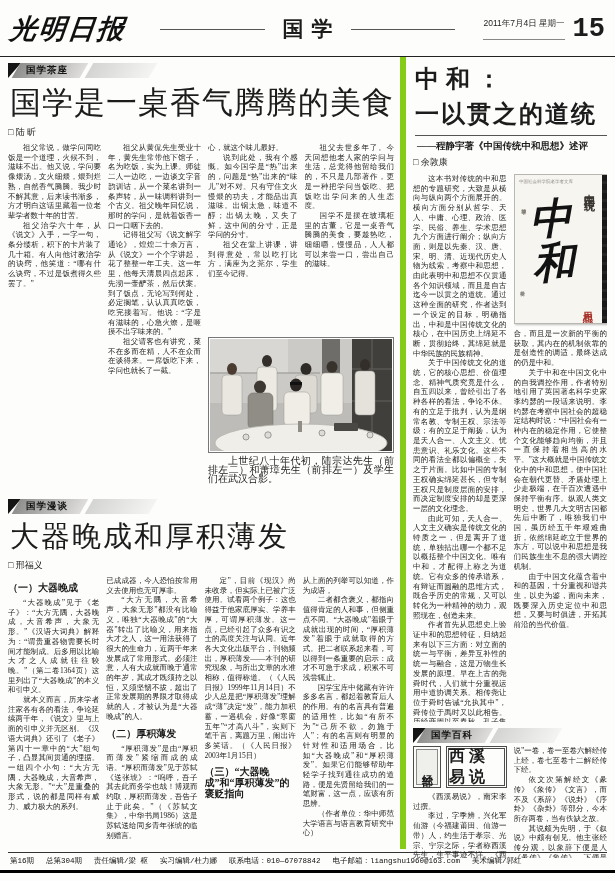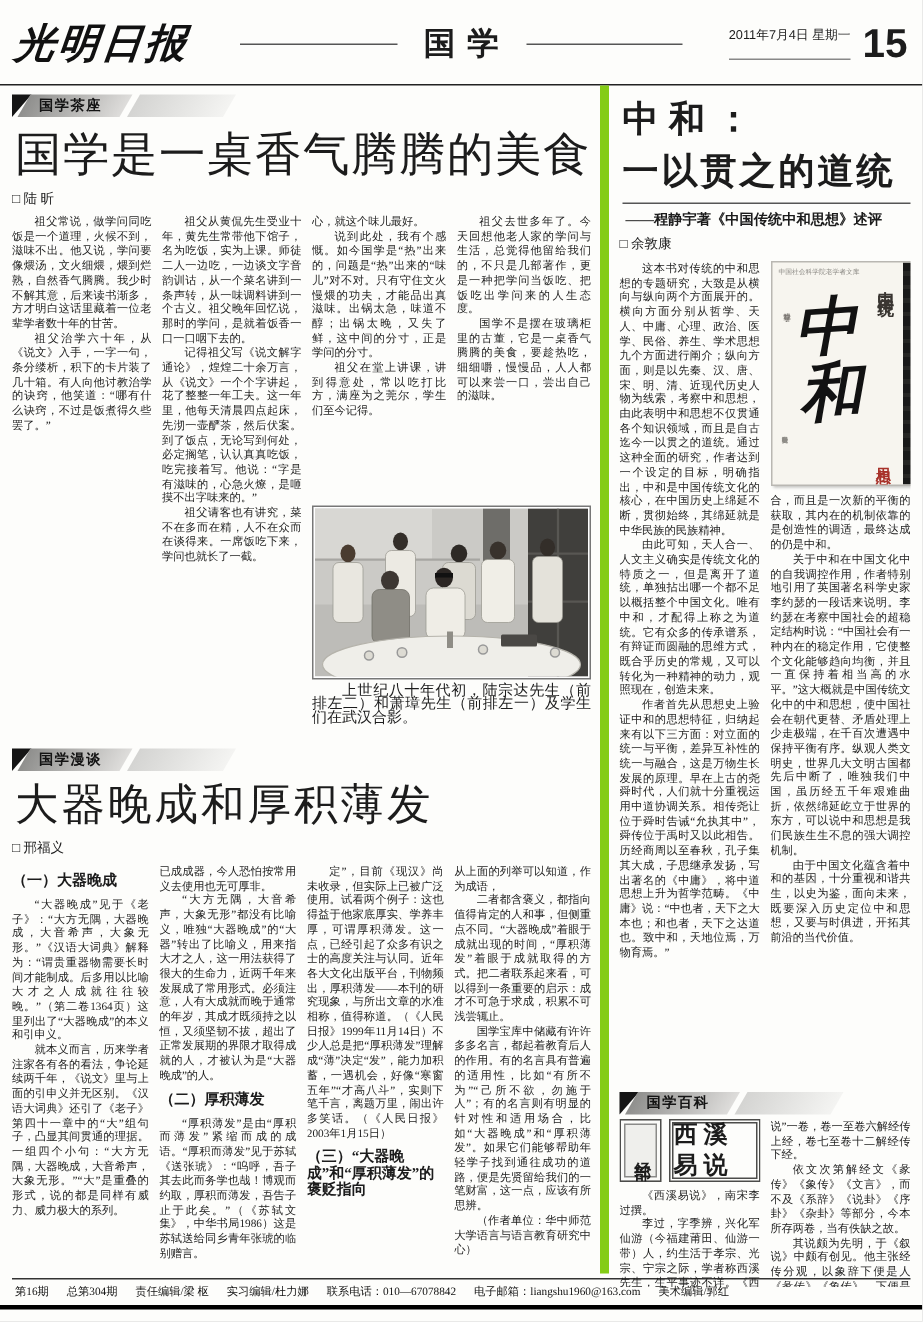--- a/index.html
+++ b/index.html
@@ -9,21 +9,21 @@
   
   .hdr{display:flex;align-items:center;height:50px;padding:4px 10px 0 10px;}
   .brand{width:150px;font-size:27px;font-weight:700;font-style:italic;transform:skewX(-6deg);
          letter-spacing:2px;color:#111;}
   .hdr-center{flex:1;display:flex;align-items:center;gap:10px;}
   .hline{flex:1;border-top:1px solid #555;height:0;}
   .section-name{font-size:21px;letter-spacing:8px;font-weight:600;padding-left:8px;text-align:center;}
   .hdr-right{width:150px;display:flex;align-items:center;justify-content:flex-end;gap:8px;}
   .hdr-date{font-size:8.5px;border-bottom:1px solid #888;padding-bottom:9px;
             font-family:"Liberation Sans","DejaVu Sans",sans-serif;}
-  .page-num{font-size:27px;font-weight:700;font-family:Liberation Sans, sans-serif;}
+  .page-num{font-size:27px;font-weight:700;font-family:Liberation Mono, monospace;}
   .hdr-rule{border-top:1.5px solid #222;margin:2px 0 0 0;}
   
   .main{display:flex;padding:0 8px;height:792px;}
   .left-sec{width:386px;}
   .right-sec{flex:1;border-left:6px solid #84cc16;padding-left:7px;margin-left:6px;}
   
   .tab{display:flex;height:15px;margin:6px 0 3px 0;}
   .tab-tri{width:0;height:0;border-top:15px solid #151515;border-right:13px solid transparent;}
   .tab-body{background:linear-gradient(90deg,#8f8f8d,#dedddb);transform:skewX(-30deg);
             margin-left:-5px;padding:0 16px 0 10px;display:flex;align-items:center;}
@@ -82,21 +82,21 @@
   .bkcol{flex:1;overflow:hidden;}
   .baike-head{display:flex;gap:5px;align-items:stretch;margin-bottom:4px;}
   .jingbu{width:26px;border:1px solid #4c4c4a;box-shadow:inset 0 0 0 2px #fbfbf9,inset 0 0 0 3px #8a8a88;
           background:#efefec;display:flex;align-items:center;justify-content:center;
           writing-mode:vertical-rl;font-size:11px;font-weight:700;letter-spacing:2px;}
   .baike-title{flex:1;border:3px double #4c4c4a;display:flex;align-items:center;justify-content:center;
                font-size:16px;font-weight:600;letter-spacing:4px;height:36px;}
   
   .footer-rule{border-top:1px solid #333;margin:3px 8px 0 8px;}
   .footer{display:flex;gap:12px;padding:3px 10px 0 10px;
-          font-family:Liberation Serif, serif;}
+          font-family:Liberation Mono, monospace;}
   .footer-item{font-size:7.5px;color:#111;white-space:nowrap;}
   .black-bar{height:3px;background:#000;margin:4px 0 0 0;}
 </style>
 </head>
 <body>
 
 <div class="page">
 
   <div class="hdr">
     <div class="brand">光明日报</div>
@@ -242,20 +242,21 @@
     <div class="right-sec">
 
       <div class="rt1">中和：</div>
       <div class="rt2">一以贯之的道统</div>
       <div class="dek">——程静宇著《中国传统中和思想》述评</div>
       <div class="byline right">□ 余敦康</div>
 
       <div class="right-body">
         <div class="rcol">
             <p class="para">这本书对传统的中和思想的专题研究，大致是从横向与纵向两个方面展开的。横向方面分别从哲学、天人、中庸、心理、政治、医学、民俗、养生、学术思想九个方面进行阐介；纵向方面，则是以先秦、汉、唐、宋、明、清、近现代历史人物为线索，考察中和思想，由此表明中和思想不仅贯通各个知识领域，而且是自古迄今一以贯之的道统。通过这种全面的研究，作者达到一个设定的目标，明确指出，中和是中国传统文化的核心，在中国历史上绵延不断，贯彻始终，其绵延就是中华民族的民族精神。</p>
+            <p class="para">关于中国传统文化的道统，它的核心思想、价值理念、精神气质究竟是什么，自五四以来，曾经引出了各种各样的看法，争论不休。有的立足于批判，认为是纲常名教、专制王权、宗法等级；有的立足于阐扬，认为是天人合一、人文主义、忧患意识、礼乐文化。这些不同的看法全都以偏概全，失之于片面。比如中国的专制王权确实绵延甚长，但专制王权只是制度层面的安排，而决定制度安排的却是更深一层的文化理念。</p>
             <p class="para">由此可知，天人合一、人文主义确实是传统文化的特质之一，但是离开了道统，单独拈出哪一个都不足以概括整个中国文化。唯有中和，才配得上称之为道统。它有众多的传承谱系，有辩证而圆融的思维方式，既合乎历史的常规，又可以转化为一种精神的动力，观照现在，创造未来。</p>
             <p class="para">作者首先从思想史上验证中和的思想特征，归纳起来有以下三方面：对立面的统一与平衡，差异互补性的统一与融合，这是万物生长发展的原理。早在上古的尧舜时代，人们就十分重视运用中道协调关系。相传尧让位于舜时告诫“允执其中”，舜传位于禹时又以此相告。历经商周以至春秋，孔子集其大成，子思继承发扬，写出著名的《中庸》，将中道思想上升为哲学范畴。《中庸》说：“中也者，天下之大本也；和也者，天下之达道也。致中和，天地位焉，万物育焉。”</p>
           </div>
         <div class="rcol">
           <div class="cover">
             <div class="cover-band"></div>
             <div class="cover-series">中国社会科学院老学者文库</div>
             <div class="cover-cn">中国传统</div>
             <div class="cover-zh">
               <span>中</span>

